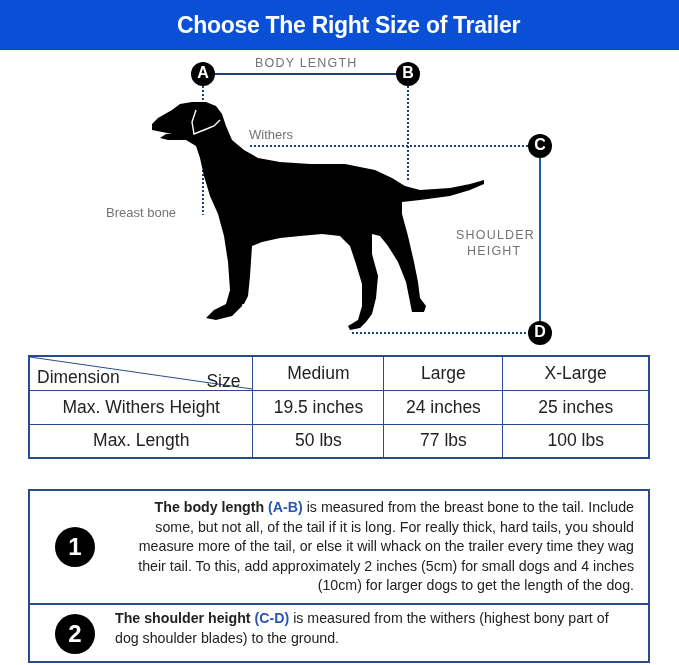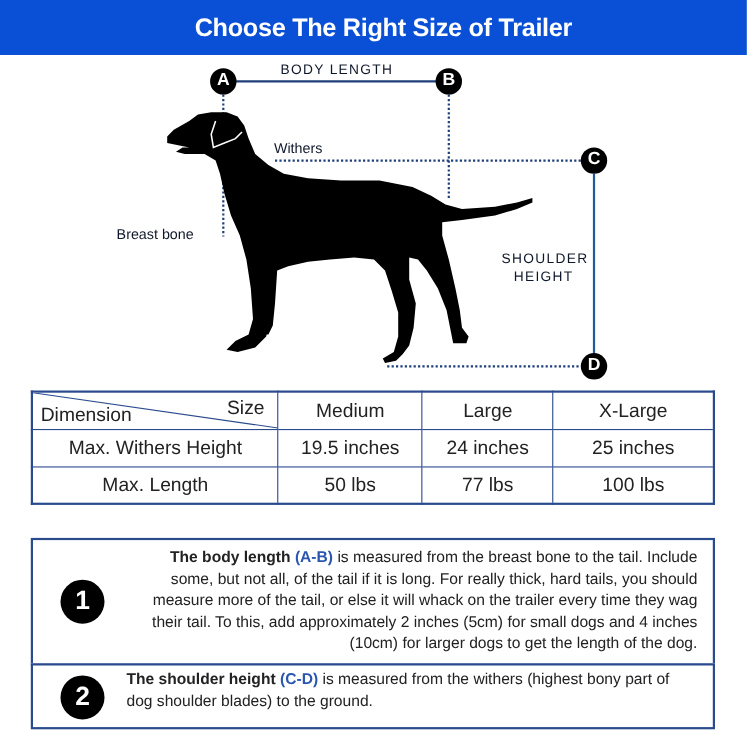--- a/index.html
+++ b/index.html
@@ -12,39 +12,39 @@
       display: flex; align-items: center; justify-content: center; padding-left: 18px;
     }
     .banner-title {
       color: #ffffff; font-weight: bold; font-size: 23px; letter-spacing: -0.3px;
       font-family: "Liberation Sans", sans-serif;
     }
 
     .diagram { position: absolute; left: 0; top: 50px; width: 679px; height: 300px; }
     .diagram svg { position: absolute; left: 0; top: 0; }
 
-    .label { position: absolute; font-size: 13px; color: #0f172a; font-family: "Liberation Sans", sans-serif; }
+    .label { position: absolute; font-size: 13px; color: #737373; font-family: "Liberation Sans", sans-serif; }
     .label-caps { letter-spacing: 1.2px; font-size: 12.5px; }
 
     .size-table {
       position: absolute; left: 28px; top: 355px; width: 622px;
       border-collapse: collapse; border: 2px solid #2a4a8e;
     }
     .size-table td, .size-table th {
       border: 1px solid #2a4a8e; font-weight: normal; text-align: center;
       font-size: 17.5px; color: #222; height: 34px; padding: 0;
       font-family: "Liberation Sans", sans-serif;
     }
     .size-table .col0 { width: 236px; }
     .size-table .col1 { width: 136px; }
     .size-table .col2 { width: 124px; }
     .size-table .col3 { width: 153px; }
     .corner-cell { position: relative; overflow: hidden; }
     .corner-cell svg { position: absolute; left: 0; top: 0; }
-    .corner-size { position: absolute; right: 12px; top: 3px; font-size: 17.5px; }
+    .corner-size { position: absolute; right: 12px; top: 14px; font-size: 17.5px; }
     .corner-dim { position: absolute; left: 7px; bottom: 2px; font-size: 17.5px; }
 
     .info-box {
       position: absolute; left: 28px; width: 622px;
       border: 2px solid #2a4a8e; background: #fff;
     }
     .info-box.one { top: 489px; height: 116px; }
     .info-box.two { top: 603px; height: 60px; }
     .num-badge {
       position: absolute; left: 25px; width: 40px; height: 40px; border-radius: 50%;

